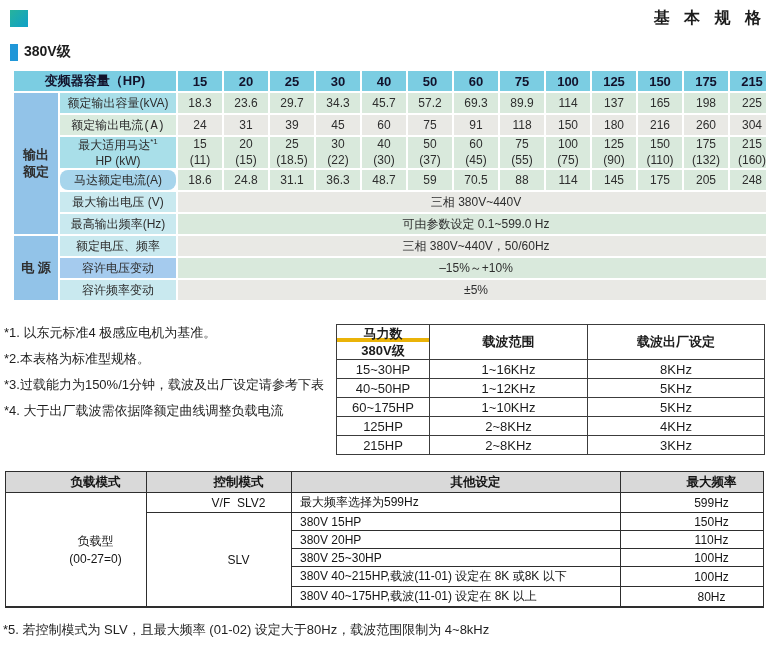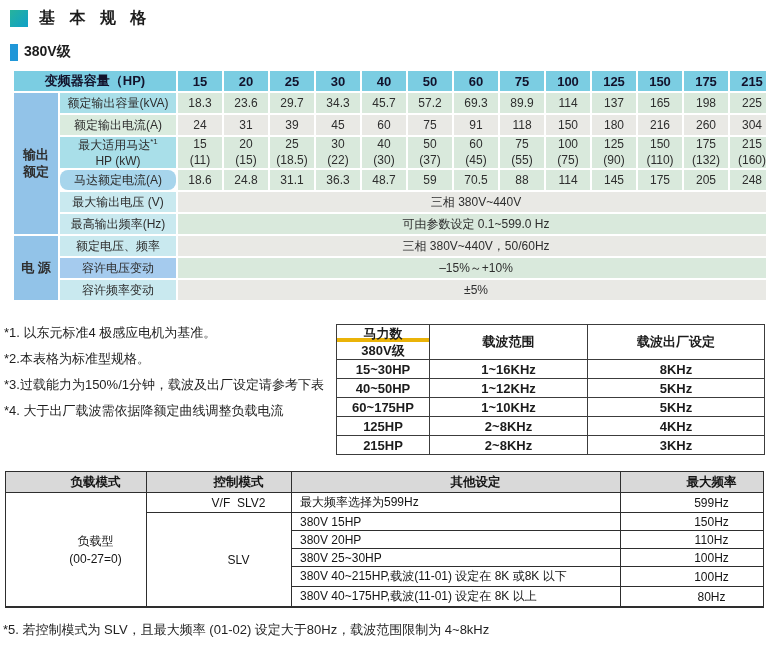--- a/index.html
+++ b/index.html
@@ -4,53 +4,53 @@
 <style>
   * { box-sizing: border-box; }
   html,body { margin:0; padding:0; }
   body {
     width:766px; height:652px; background:#ffffff;
     font-family:"Liberation Sans", sans-serif; color:#2b2b2b;
     overflow:hidden;
   }
 
   
-  .title-row { display:flex; align-items:center; gap:11px; margin:8px 0 0 10px; }
+  .title-row { display:flex; align-items:center; gap:11px; margin:8px 0 0 10px;justify-content:space-between; }
   .title-square { width:18px; height:17px; background:linear-gradient(135deg,#27b39c,#0fa0c8); }
   .page-title { font-size:16px; font-weight:bold; letter-spacing:5px; color:#1d1d1d; }
 
   .sub-row { display:flex; align-items:center; gap:6px; margin:14px 0 0 10px; }
   .sub-bar { width:8px; height:17px; background:#2097d8; }
   .sub-title { font-size:14px; font-weight:bold; color:#1d1d1d; }
 
   
   table.spec { border-collapse:separate; border-spacing:2px; table-layout:fixed;
                width:754px; margin:8px 0 0 12px; }
   table.spec td, table.spec th { padding:0 1px; text-align:center; vertical-align:middle;
                font-size:12px; height:20px; font-weight:normal; color:#2e2e2e; }
   .hdr  { background:#7bcde2; font-weight:bold !important; color:#12122b !important; font-size:13px !important; }
   .sec  { background:#92c3e8; font-weight:bold !important; color:#2c2c2c; font-size:13px !important; line-height:1.3; }
   .c-cyan  { background:#a9dfe9; }
   .c-cyan2 { background:#a7d5ec;border-radius:8px; }
-  .c-green { background:#daebde; }
+  .c-green { background:#daebde;font-family:Liberation Mono, monospace; }
   .c-pale  { background:#c9e9ef; }
   .c-blue  { background:#a5cbee; }
   .v-green { background:#d9e9dc; }
   .v-grey  { background:#e9e9e5; }
   td.two span { display:block; line-height:1.3; }
   td.mrow { height:38px; }
   sup.fn { font-size:8px; vertical-align:super; }
 
   
   .mid { display:flex; align-items:flex-start; margin:16px 0 0 4px; }
   .notes { width:332px; font-size:13px; line-height:26px; color:#1f1f1f; padding-top:2px; }
   table.carrier { border-collapse:collapse; margin-top:6px; }
   table.carrier th, table.carrier td { border:1px solid #3c3c3c; text-align:center; color:#1c1c1c; }
   table.carrier th { font-size:13px; font-weight:bold; padding:0; }
-  table.carrier td { font-size:13px; font-weight:700; height:19px; }
+  table.carrier td { font-size:13px; font-weight:400; height:19px; }
   .carrier .split div { height:17px; line-height:17px; }
   .carrier .split div:first-child { border-bottom:4px solid #eab308; }
 
   
   table.mode { border-collapse:collapse; table-layout:fixed; width:758px; margin:16px 0 0 5px;
                border-bottom:2px solid #2e2e2e; }
   table.mode th { background:#d9d9d9; border:1px solid #2e2e2e; height:21px;
                font-size:12.5px; color:#141414;padding-left:40px; }
   table.mode td { border:1px solid #2e2e2e; height:18px; font-size:12px; text-align:center; color:#141414;padding-left:40px; }
   table.mode td.setting { text-align:left; padding-left:8px; }

